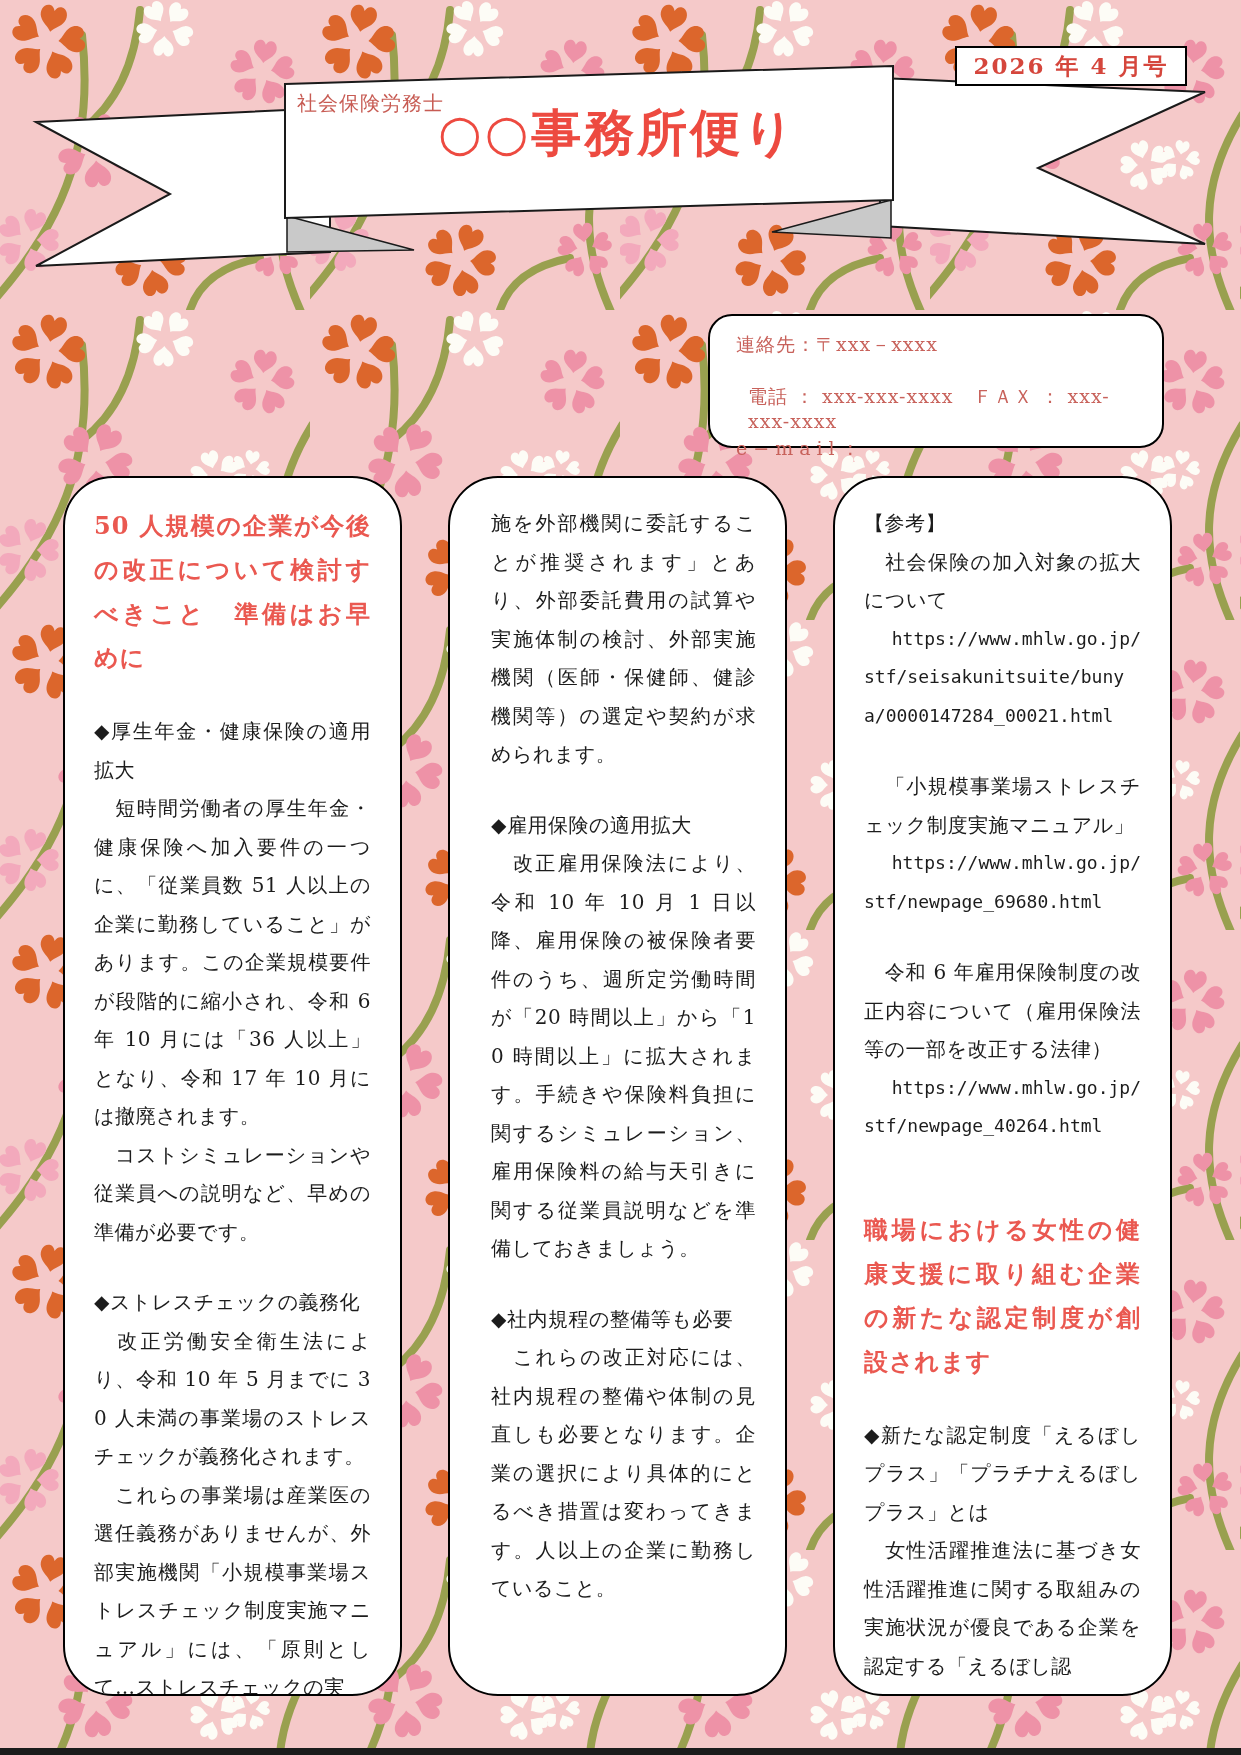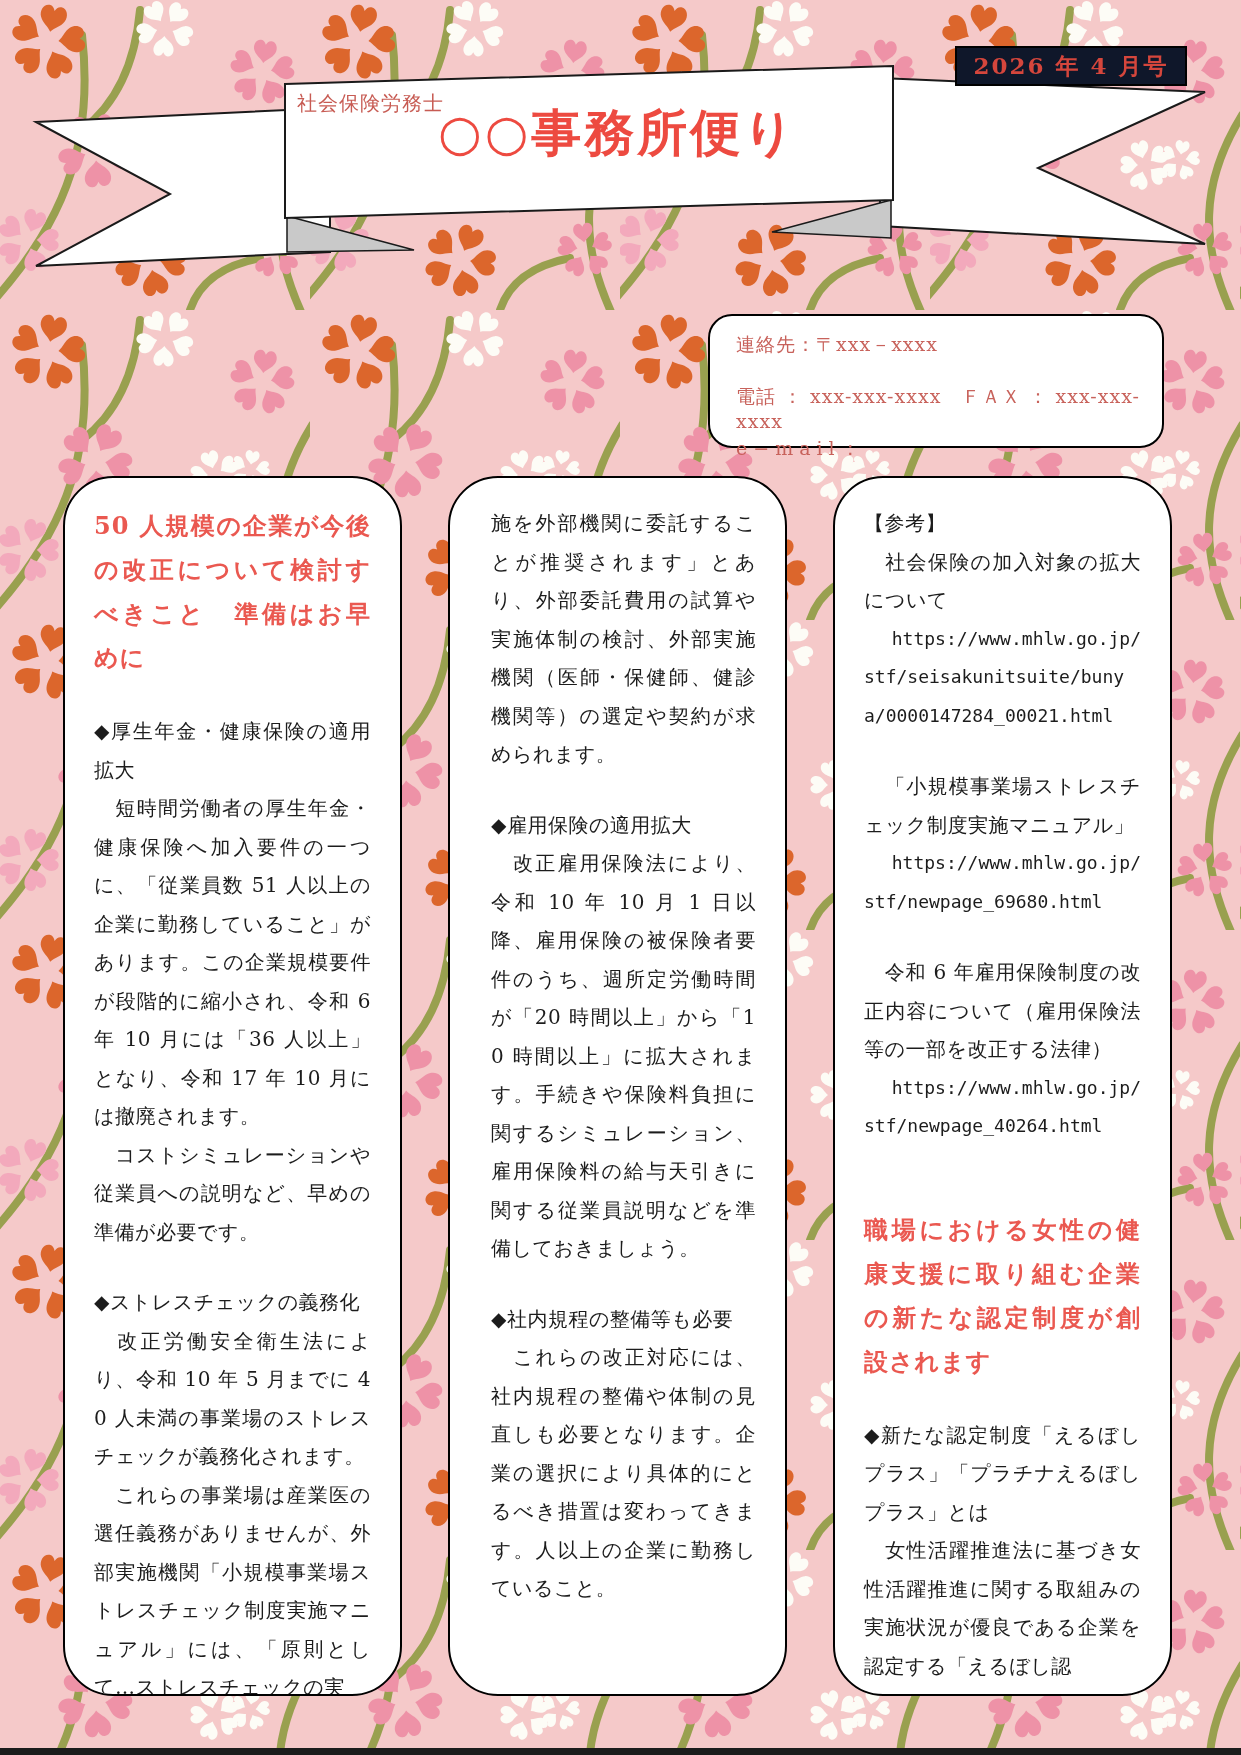--- a/index.html
+++ b/index.html
@@ -2,35 +2,35 @@
 <html><head>
 <meta charset="utf-8">
 <style>
   html,body{margin:0;padding:0;background:#888;}
   .page{position:relative;width:1241px;height:1755px;overflow:hidden;
         font-family:"DejaVu Serif","Liberation Serif",serif;background:#F5C9C9;}
   .bg-svg{position:absolute;left:0;top:0;z-index:0;}
 
   
   .badge{position:absolute;left:955px;top:46px;width:228px;height:36px;z-index:6;
-         background:#0f172a;border:2px solid #000;display:flex;align-items:center;justify-content:center;
+         background:#ffffff;border:2px solid #000;display:flex;align-items:center;justify-content:center;
          color:#D5463C;font-size:23px;font-weight:bold;letter-spacing:2px;}
 
   
   .ribbon-svg{position:absolute;left:0;top:0;z-index:3;}
   .ribbon-sub{position:absolute;left:297px;top:90px;z-index:4;color:#C75B53;font-size:20px;letter-spacing:1px;}
   .ribbon-title{position:absolute;left:438px;top:100px;z-index:4;color:#ED4A40;
                 font-size:50px;font-weight:bold;letter-spacing:3px;}
 
   
   .contact{position:absolute;left:708px;top:314px;width:456px;height:134px;z-index:5;
            background:#fff;border:2px solid #000;border-radius:24px;box-sizing:border-box;
            padding:16px 12px 10px 26px;color:#C8625B;font-size:19px;letter-spacing:1px;}
   .contact .l1{margin:0 0 26px 0;}
-  .contact .l2{margin:0 0 4px 0;}
+  .contact .l2{margin:0 0 4px 12px;}
   .contact .l3{margin:0;letter-spacing:6px;}
 
   
   .col{position:absolute;top:476px;width:339px;height:1220px;z-index:2;
        background:#fff;border:2.5px solid #000;border-radius:50px;box-sizing:border-box;
        padding:26px 29px;overflow:hidden;color:#1C1C1C;}
   .col1{left:63px;}
   .col2{left:448px;padding-left:41px;}
   .col3{left:833px;}
   .col p{margin:0;text-align:justify;word-break:break-all;}
@@ -97,21 +97,21 @@
     <p class="l2">電話 ： xxx-xxx-xxxx　ＦＡＸ ： xxx-xxx-xxxx</p>
     <p class="l3">e−mail：</p>
   </div>
 
   <div class="col col1">
     <p class="h-red">50 人規模の企業が今後の改正について検討すべきこと　準備はお早めに</p>
     <p class="sub gap">◆厚生年金・健康保険の適用拡大</p>
     <p class="body">　短時間労働者の厚生年金・健康保険へ加入要件の一つに、「従業員数 51 人以上の企業に勤務していること」があります。この企業規模要件が段階的に縮小され、令和 6 年 10 月には「36 人以上」となり、令和 17 年 10 月には撤廃されます。</p>
     <p class="body">　コストシミュレーションや従業員への説明など、早めの準備が必要です。</p>
     <p class="sub gap">◆ストレスチェックの義務化</p>
-    <p class="body">　改正労働安全衛生法により、令和 10 年 5 月までに 40 人未満の事業場のストレスチェックが義務化されます。</p>
+    <p class="body">　改正労働安全衛生法により、令和 10 年 5 月までに 30 人未満の事業場のストレスチェックが義務化されます。</p>
     <p class="body">　これらの事業場は産業医の選任義務がありませんが、外部実施機関「小規模事業場ストレスチェック制度実施マニュアル」には、「原則として…ストレスチェックの実</p>
   </div>
 
   <div class="col col2">
     <p class="body">施を外部機関に委託することが推奨されます」とあり、外部委託費用の試算や実施体制の検討、外部実施機関（医師・保健師、健診機関等）の選定や契約が求められます。</p>
     <p class="sub gap">◆雇用保険の適用拡大</p>
     <p class="body">　改正雇用保険法により、令和 10 年 10 月 1 日以降、雇用保険の被保険者要件のうち、週所定労働時間が「20 時間以上」から「10 時間以上」に拡大されます。手続きや保険料負担に関するシミュレーション、雇用保険料の給与天引きに関する従業員説明などを準備しておきましょう。</p>
     <p class="sub gap">◆社内規程の整備等も必要</p>
     <p class="body">　これらの改正対応には、社内規程の整備や体制の見直しも必要となります。企業の選択により具体的にとるべき措置は変わってきます。人以上の企業に勤務していること。</p>
   </div>

